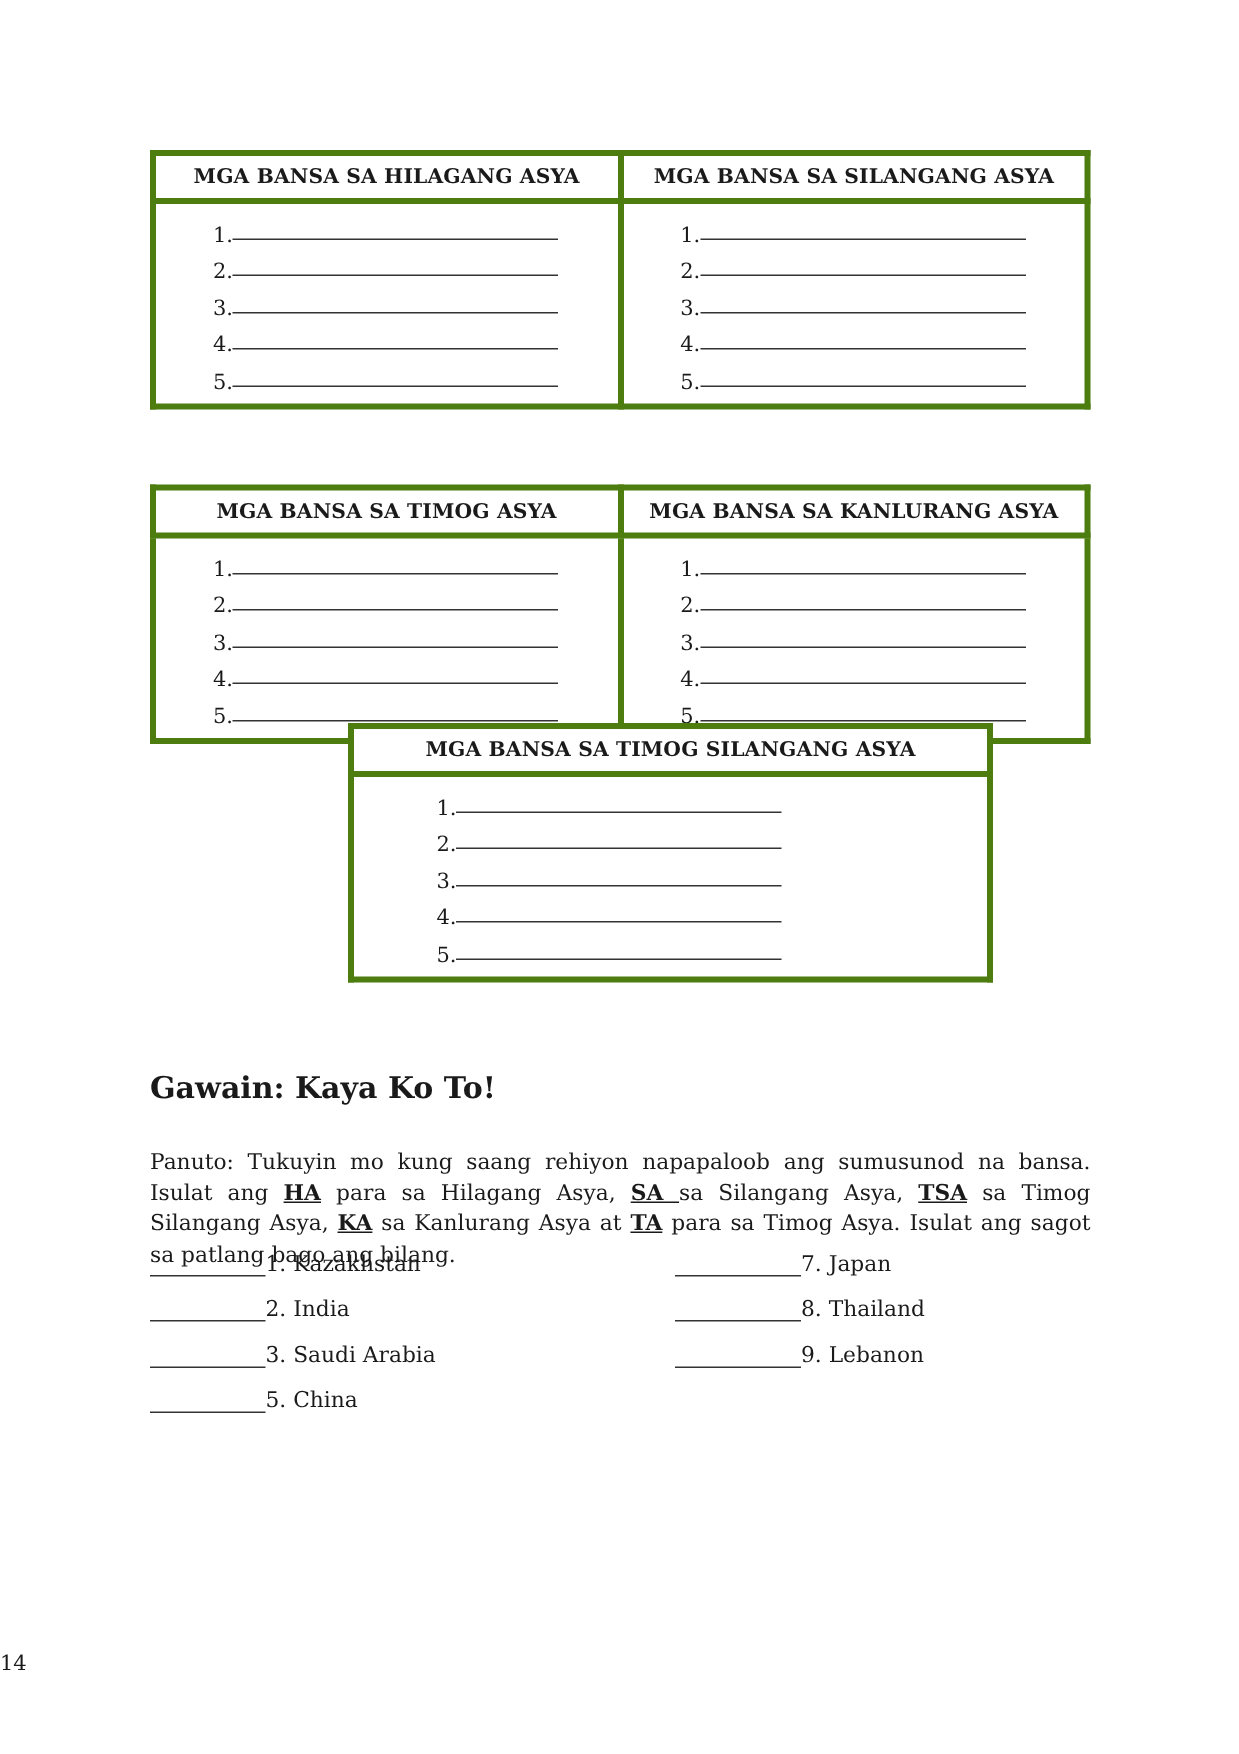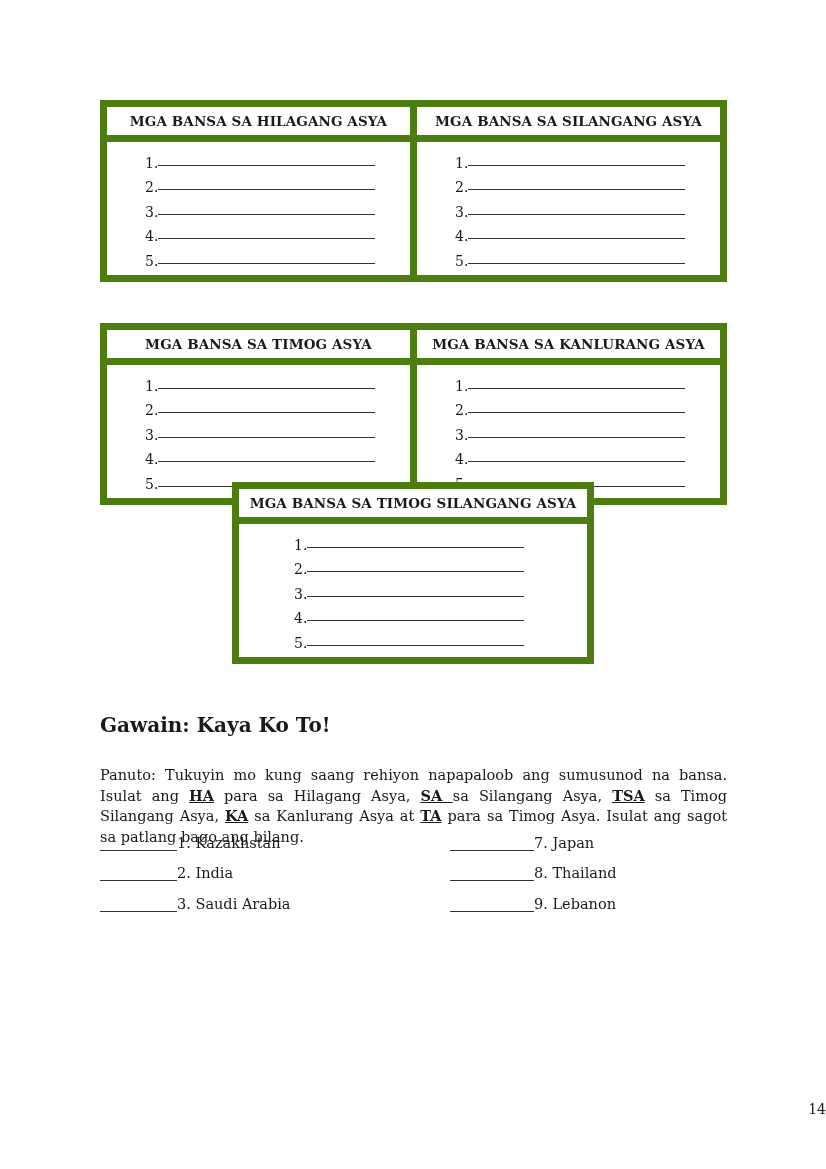--- a/index.html
+++ b/index.html
@@ -1,42 +1,42 @@
 <!DOCTYPE html>
 <html><head>
 <meta charset="utf-8">
 <style>
   html, body { margin: 0; padding: 0; background: #ffffff; }
   body { width: 826px; height: 1169px; position: relative; overflow: hidden;
          font-family: "DejaVu Serif", "Liberation Serif", serif; color: #1a1a1a; }
   .tbl { position: absolute; border: 1px solid #777; border-collapse: collapse; background: #fff; }
-  .tbl td, .tbl th { border: 7px solid #4d7c0f; padding: 0; vertical-align: top; }
+  .tbl td, .tbl th { border: 4px solid #4d7c0f; padding: 0; vertical-align: top; }
   .tbl th { font-weight: bold; font-size: 13.5px; height: 28px; text-align: center; vertical-align: middle; letter-spacing: 0.1px; }
   .lines { padding-top: 4px; padding-bottom: 6px; }
   .line { height: 24.5px; font-size: 14px; display: flex; align-items: flex-end; }
   .line .num { display: inline-block; }
   .line .blank { display: inline-block; border-bottom: 1px solid #333; height: 1px; margin-bottom: 5px; }
   .t-two { left: 100px; width: 627px; }
   .t-two td, .t-two th { width: 50%; }
   .left-col .line { padding-left: 38px; }
   .right-col .line { padding-left: 38px; }
   .blank.w { width: 217px; }
-  .t-one { left: 232px; width: 362px; }
+  .t-one { left: 232px; width: 430px; }
   .t-one .line { padding-left: 55px; }
   .heading { position: absolute; left: 100px; top: 690px; font-weight: bold; font-size: 20px; margin-top: 23px; }
   .para { position: absolute; left: 100px; top: 733px; width: 627px; font-size: 14.5px; line-height: 20.5px; text-align: justify; margin-top: 32px; }
   .para b { text-decoration: underline; }
   .items { position: absolute; font-size: 14.5px; }
   .item { height: 30.5px; display: flex; align-items: flex-end; }
   .item .ans { display: inline-block; border-bottom: 1px solid #333; height: 16px; }
   .items.left { left: 100px; top: 820px; }
   .items.left .ans { width: 77px; }
   .items.right { left: 450px; top: 820px; }
   .items.right .ans { width: 84px; }
-  .page-num { position: absolute; left: 0; width: 826px; top: 1101px; text-align: right; font-size: 14px; }
+  .page-num { position: absolute; left: 0; width: 826px; top: 1101px; text-align: left; font-size: 14px; }
 </style>
 </head>
 <body>
 
 <table class="tbl t-two" style="top:100px;">
   <tbody>
       <tr>
     <th>MGA BANSA SA HILAGANG ASYA</th>
     <th>MGA BANSA SA SILANGANG ASYA</th>
   </tr>
@@ -196,20 +196,24 @@
       <span>1. Kazakhstan</span>
     </div>
   <div class="item">
       <span class="ans"></span>
       <span>2. India</span>
     </div>
   <div class="item">
       <span class="ans"></span>
       <span>3. Saudi Arabia</span>
     </div>
+  <div class="item">
+      <span class="ans"></span>
+      <span>5. China</span>
+    </div>
 </div>
 
 <div class="items right">
   <div class="item">
       <span class="ans"></span>
       <span>7. Japan</span>
     </div>
   <div class="item">
       <span class="ans"></span>
       <span>8. Thailand</span>

